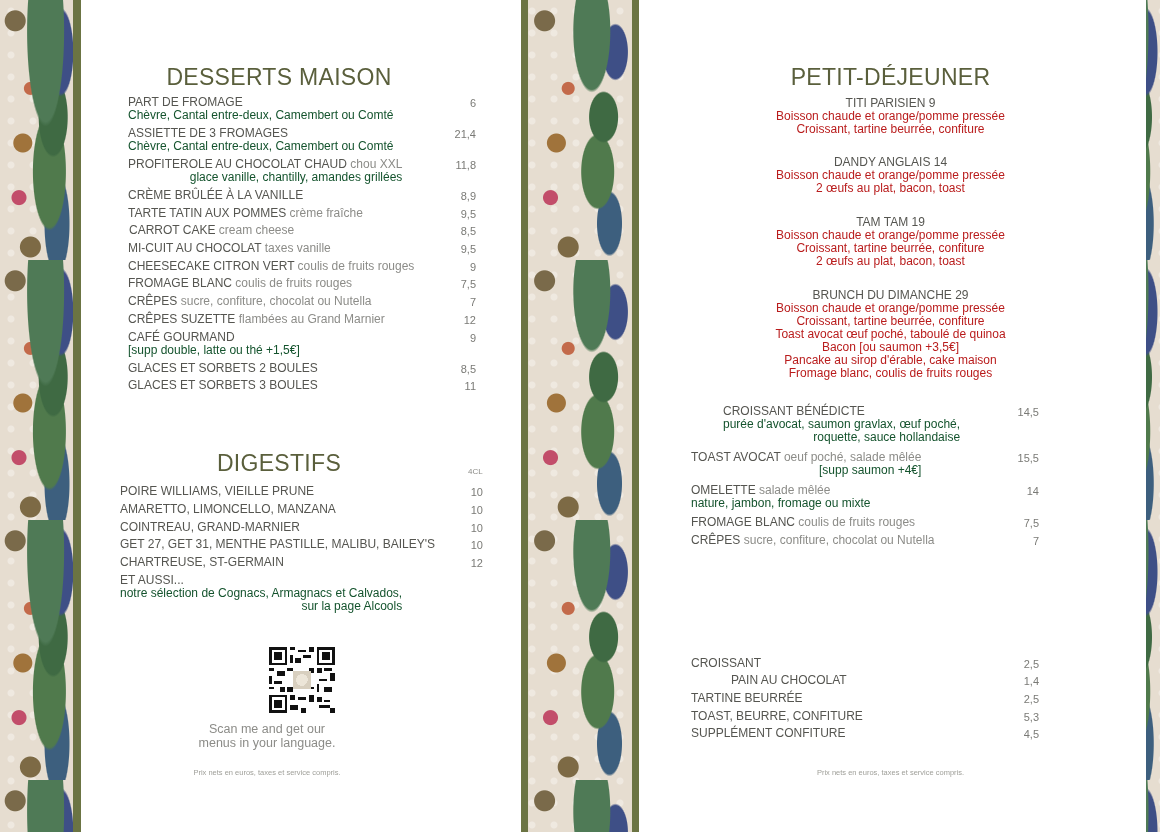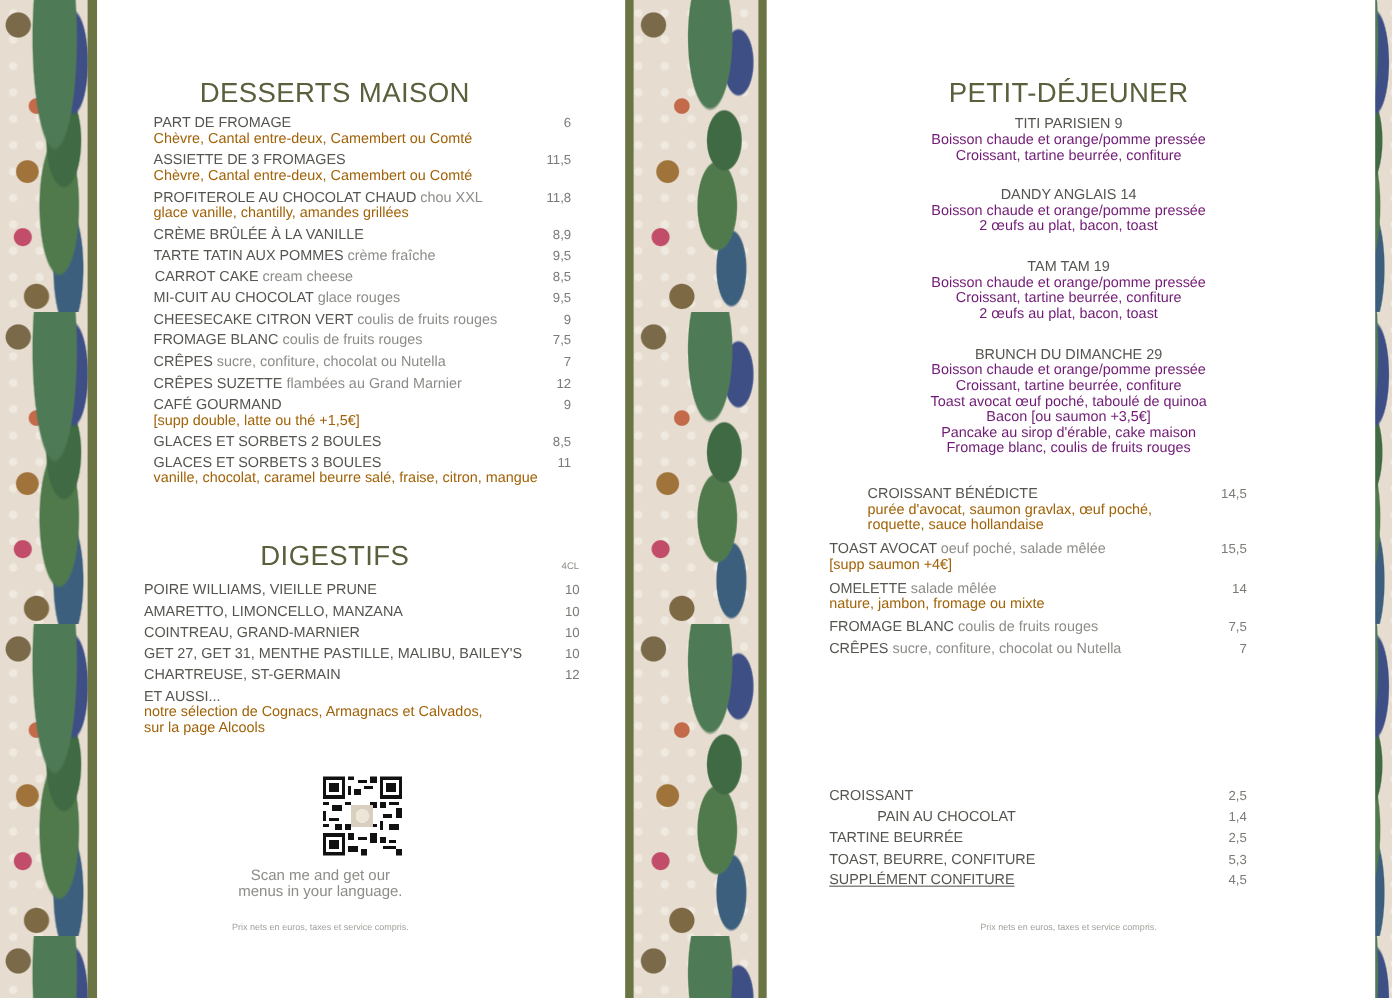--- a/index.html
+++ b/index.html
@@ -39,26 +39,26 @@
     .page-right { left: 639px; width: 507px; }
 
     .section-title {
       position: absolute; left: 0; right: 0; text-align: center;
       font-family: "Liberation Sans", sans-serif; font-size: 23px;
       color: #5a5f3c; letter-spacing: 0.3px;
     }
     .item { position: absolute; font-size: 12px; line-height: 13px; color: #6a6a66; }
     .item .name { color: #555550; text-transform: uppercase; font-size: 12px; }
     .item .desc { color: #8c8c88; }
-    .item .sub { display: block; color: #a16207; white-space: nowrap; }
+    .item .sub { display: block; color: #14532d; white-space: nowrap; text-align: right; }
     .price { position: absolute; font-size: 11px; color: #7a7a76; text-align: right; width: 40px; }
 
     .center-block { position: absolute; left: 0; right: 0; text-align: center; font-size: 12px; line-height: 13px; }
     .center-block .title { color: #555550; text-transform: uppercase; }
-    .center-block .line { color: #701a75; display: block; }
+    .center-block .line { color: #b91c1c; display: block; }
 
     .footnote { position: absolute; left: 0; right: 0; text-align: center; font-size: 7.5px; color: #a0a09a; }
     .unit { position: absolute; font-size: 8px; color: #8c8c88; }
 
     .qr { position: absolute; width: 66px; height: 66px; background: #fff; }
     .qr svg { width: 66px; height: 66px; display: block; }
     .scan-text { position: absolute; left: 0; right: 0; text-align: center; font-size: 12.5px; line-height: 14px; color: #8c8c88; }
   </style>
 </head>
 <body>
@@ -71,44 +71,44 @@
 <div class="border-bar bar-m2"></div>
 <div class="border-bar bar-r"></div>
 
 <div class="page page-left">
   <div class="section-title" style="top:64px;">DESSERTS MAISON</div>
 
   <div id="desserts">
       <div class="item" style="left: 47px; top: 96px;"><span class="name">PART DE FROMAGE</span><span class="sub">Chèvre, Cantal entre-deux, Camembert ou Comté</span></div>
       <div class="price" style="left: 355px; top: 97px;">6</div>
       <div class="item" style="left: 47px; top: 127px;"><span class="name">ASSIETTE DE 3 FROMAGES</span><span class="sub">Chèvre, Cantal entre-deux, Camembert ou Comté</span></div>
-      <div class="price" style="left: 355px; top: 128px;">11,5</div>
+      <div class="price" style="left: 355px; top: 128px;">21,4</div>
       <div class="item" style="left: 47px; top: 158px;"><span class="name">PROFITEROLE AU CHOCOLAT CHAUD</span> <span class="desc">chou XXL</span><span class="sub">glace vanille, chantilly, amandes grillées</span></div>
       <div class="price" style="left: 355px; top: 159px;">11,8</div>
       <div class="item" style="left: 47px; top: 189px;"><span class="name">CRÈME BRÛLÉE À LA VANILLE</span></div>
       <div class="price" style="left: 355px; top: 190px;">8,9</div>
       <div class="item" style="left: 47px; top: 207px;"><span class="name">TARTE TATIN AUX POMMES</span> <span class="desc">crème fraîche</span></div>
       <div class="price" style="left: 355px; top: 208px;">9,5</div>
       <div class="item" style="left: 48px; top: 224px;"><span class="name">CARROT CAKE</span> <span class="desc">cream cheese</span></div>
       <div class="price" style="left: 355px; top: 225px;">8,5</div>
-      <div class="item" style="left: 47px; top: 242px;"><span class="name">MI-CUIT AU CHOCOLAT</span> <span class="desc">glace rouges</span></div>
+      <div class="item" style="left: 47px; top: 242px;"><span class="name">MI-CUIT AU CHOCOLAT</span> <span class="desc">taxes vanille</span></div>
       <div class="price" style="left: 355px; top: 243px;">9,5</div>
       <div class="item" style="left: 47px; top: 260px;"><span class="name">CHEESECAKE CITRON VERT</span> <span class="desc">coulis de fruits rouges</span></div>
       <div class="price" style="left: 355px; top: 261px;">9</div>
       <div class="item" style="left: 47px; top: 277px;"><span class="name">FROMAGE BLANC</span> <span class="desc">coulis de fruits rouges</span></div>
       <div class="price" style="left: 355px; top: 278px;">7,5</div>
       <div class="item" style="left: 47px; top: 295px;"><span class="name">CRÊPES</span> <span class="desc">sucre, confiture, chocolat ou Nutella</span></div>
       <div class="price" style="left: 355px; top: 296px;">7</div>
       <div class="item" style="left: 47px; top: 313px;"><span class="name">CRÊPES SUZETTE</span> <span class="desc">flambées au Grand Marnier</span></div>
       <div class="price" style="left: 355px; top: 314px;">12</div>
       <div class="item" style="left: 47px; top: 331px;"><span class="name">CAFÉ GOURMAND</span><span class="sub">[supp double, latte ou thé +1,5€]</span></div>
       <div class="price" style="left: 355px; top: 332px;">9</div>
       <div class="item" style="left: 47px; top: 362px;"><span class="name">GLACES ET SORBETS 2 BOULES</span></div>
       <div class="price" style="left: 355px; top: 363px;">8,5</div>
-      <div class="item" style="left: 47px; top: 379px;"><span class="name">GLACES ET SORBETS 3 BOULES</span><span class="sub">vanille, chocolat, caramel beurre salé, fraise, citron, mangue</span></div>
+      <div class="item" style="left: 47px; top: 379px;"><span class="name">GLACES ET SORBETS 3 BOULES</span></div>
       <div class="price" style="left: 355px; top: 380px;">11</div>
     </div>
 
   <div class="section-title" style="top:450px;">DIGESTIFS</div>
   <div class="unit" style="left:387px; top:467px;">4CL</div>
 
   <div id="digestifs">
       <div class="item" style="left: 39px; top: 485px;"><span class="name">POIRE WILLIAMS, VIEILLE PRUNE</span></div>
       <div class="price" style="left: 362px; top: 486px;">10</div>
       <div class="item" style="left: 39px; top: 503px;"><span class="name">AMARETTO, LIMONCELLO, MANZANA</span></div>
@@ -229,18 +229,18 @@
 
   <div id="viennoiseries">
       <div class="item" style="left: 52px; top: 657px;"><span class="name">CROISSANT</span></div>
       <div class="price" style="left: 360px; top: 658px;">2,5</div>
       <div class="item" style="left: 52px; top: 674px; margin-left: 40px;"><span class="name">PAIN AU CHOCOLAT</span></div>
       <div class="price" style="left: 360px; top: 675px;">1,4</div>
       <div class="item" style="left: 52px; top: 692px;"><span class="name">TARTINE BEURRÉE</span></div>
       <div class="price" style="left: 360px; top: 693px;">2,5</div>
       <div class="item" style="left: 52px; top: 710px;"><span class="name">TOAST, BEURRE, CONFITURE</span></div>
       <div class="price" style="left: 360px; top: 711px;">5,3</div>
-      <div class="item" style="left: 52px; top: 727px; text-decoration: underline;"><span class="name">SUPPLÉMENT CONFITURE</span></div>
+      <div class="item" style="left: 52px; top: 727px;"><span class="name">SUPPLÉMENT CONFITURE</span></div>
       <div class="price" style="left: 360px; top: 728px;">4,5</div>
     </div>
 
   <div class="footnote" style="top:768px; left:-4px;">Prix nets en euros, taxes et service compris.</div>
 </div>
 
 </body></html>

